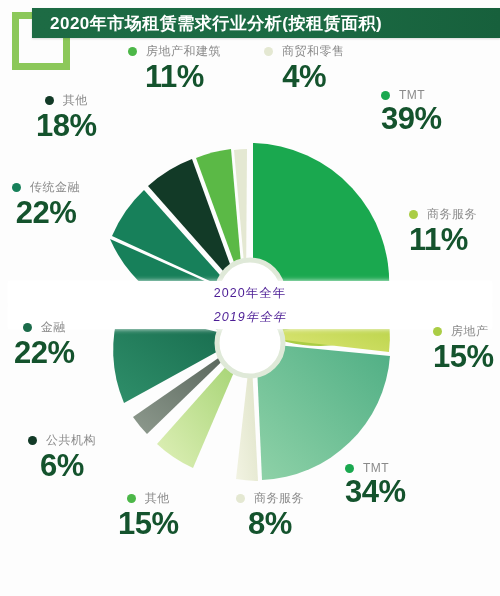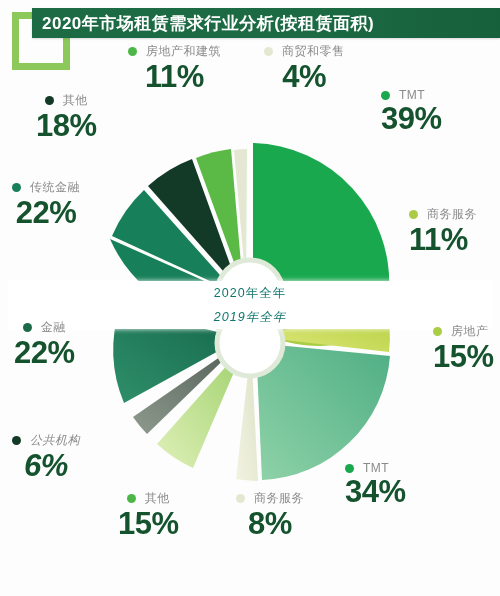--- a/index.html
+++ b/index.html
@@ -22,36 +22,36 @@
     background:#ffffff;
   }
   .title-bar{
     position:absolute;left:32px;top:8px;right:0;height:30px;
     background:linear-gradient(90deg,#1d6b44 0%,#1b6a43 60%,#17603c 100%);
     display:flex;align-items:center;
     box-shadow:0 1px 2px rgba(0,0,0,.15);
   }
   .title-bar .txt{
     color:#ffffff;font-size:17px;font-weight:bold;letter-spacing:.5px;
-    padding-left:10px;white-space:nowrap;
+    padding-left:18px;white-space:nowrap;
   }
 
   
   .stage{position:absolute;left:0;top:40px;width:500px;height:556px;}
   svg.rose{position:absolute;left:0;top:0;width:500px;height:556px;}
 
   
   .band{
     position:absolute;left:8px;width:484px;height:24px;background:#ffffff;
     box-shadow:0 0 5px rgba(255,255,255,.95);
     display:flex;align-items:center;justify-content:center;
   }
   .band.top{top:241px;}
   .band.bottom{top:265px;font-style:italic;}
-  .band .yr{font-size:12.5px;color:#0f766e;letter-spacing:1px;}
+  .band .yr{font-size:12.5px;color:#4c1d95;letter-spacing:1px;}
 
   
   .lbl{position:absolute;}
   .lbl .head{display:flex;align-items:center;gap:9px;white-space:nowrap;}
   .lbl .dot{width:9px;height:9px;border-radius:50%;flex:0 0 auto;}
   .lbl .name{font-size:12px;color:#8a8a8a;letter-spacing:.5px;}
   .lbl .pct{
     font-size:31px;font-weight:bold;color:#14532d;line-height:1.02;
     margin-top:1px;letter-spacing:-.5px;
   }
@@ -193,21 +193,21 @@
     </div>
 
     <div class="lbl center" style="left:14px;top:279px;">
       <div class="head">
         <span class="dot" style="background:#1b6b4a"></span>
         <span class="name">金融</span>
       </div>
       <div class="pct">22%</div>
     </div>
 
-    <div class="lbl center" style="left:12px;top:392px;font-style:italic;">
+    <div class="lbl center" style="left:28px;top:392px;">
       <div class="head">
         <span class="dot" style="background:#123a27"></span>
         <span class="name">公共机构</span>
       </div>
       <div class="pct">6%</div>
     </div>
 
     <div class="lbl center" style="left:118px;top:450px;">
       <div class="head">
         <span class="dot" style="background:#4cb748"></span>

